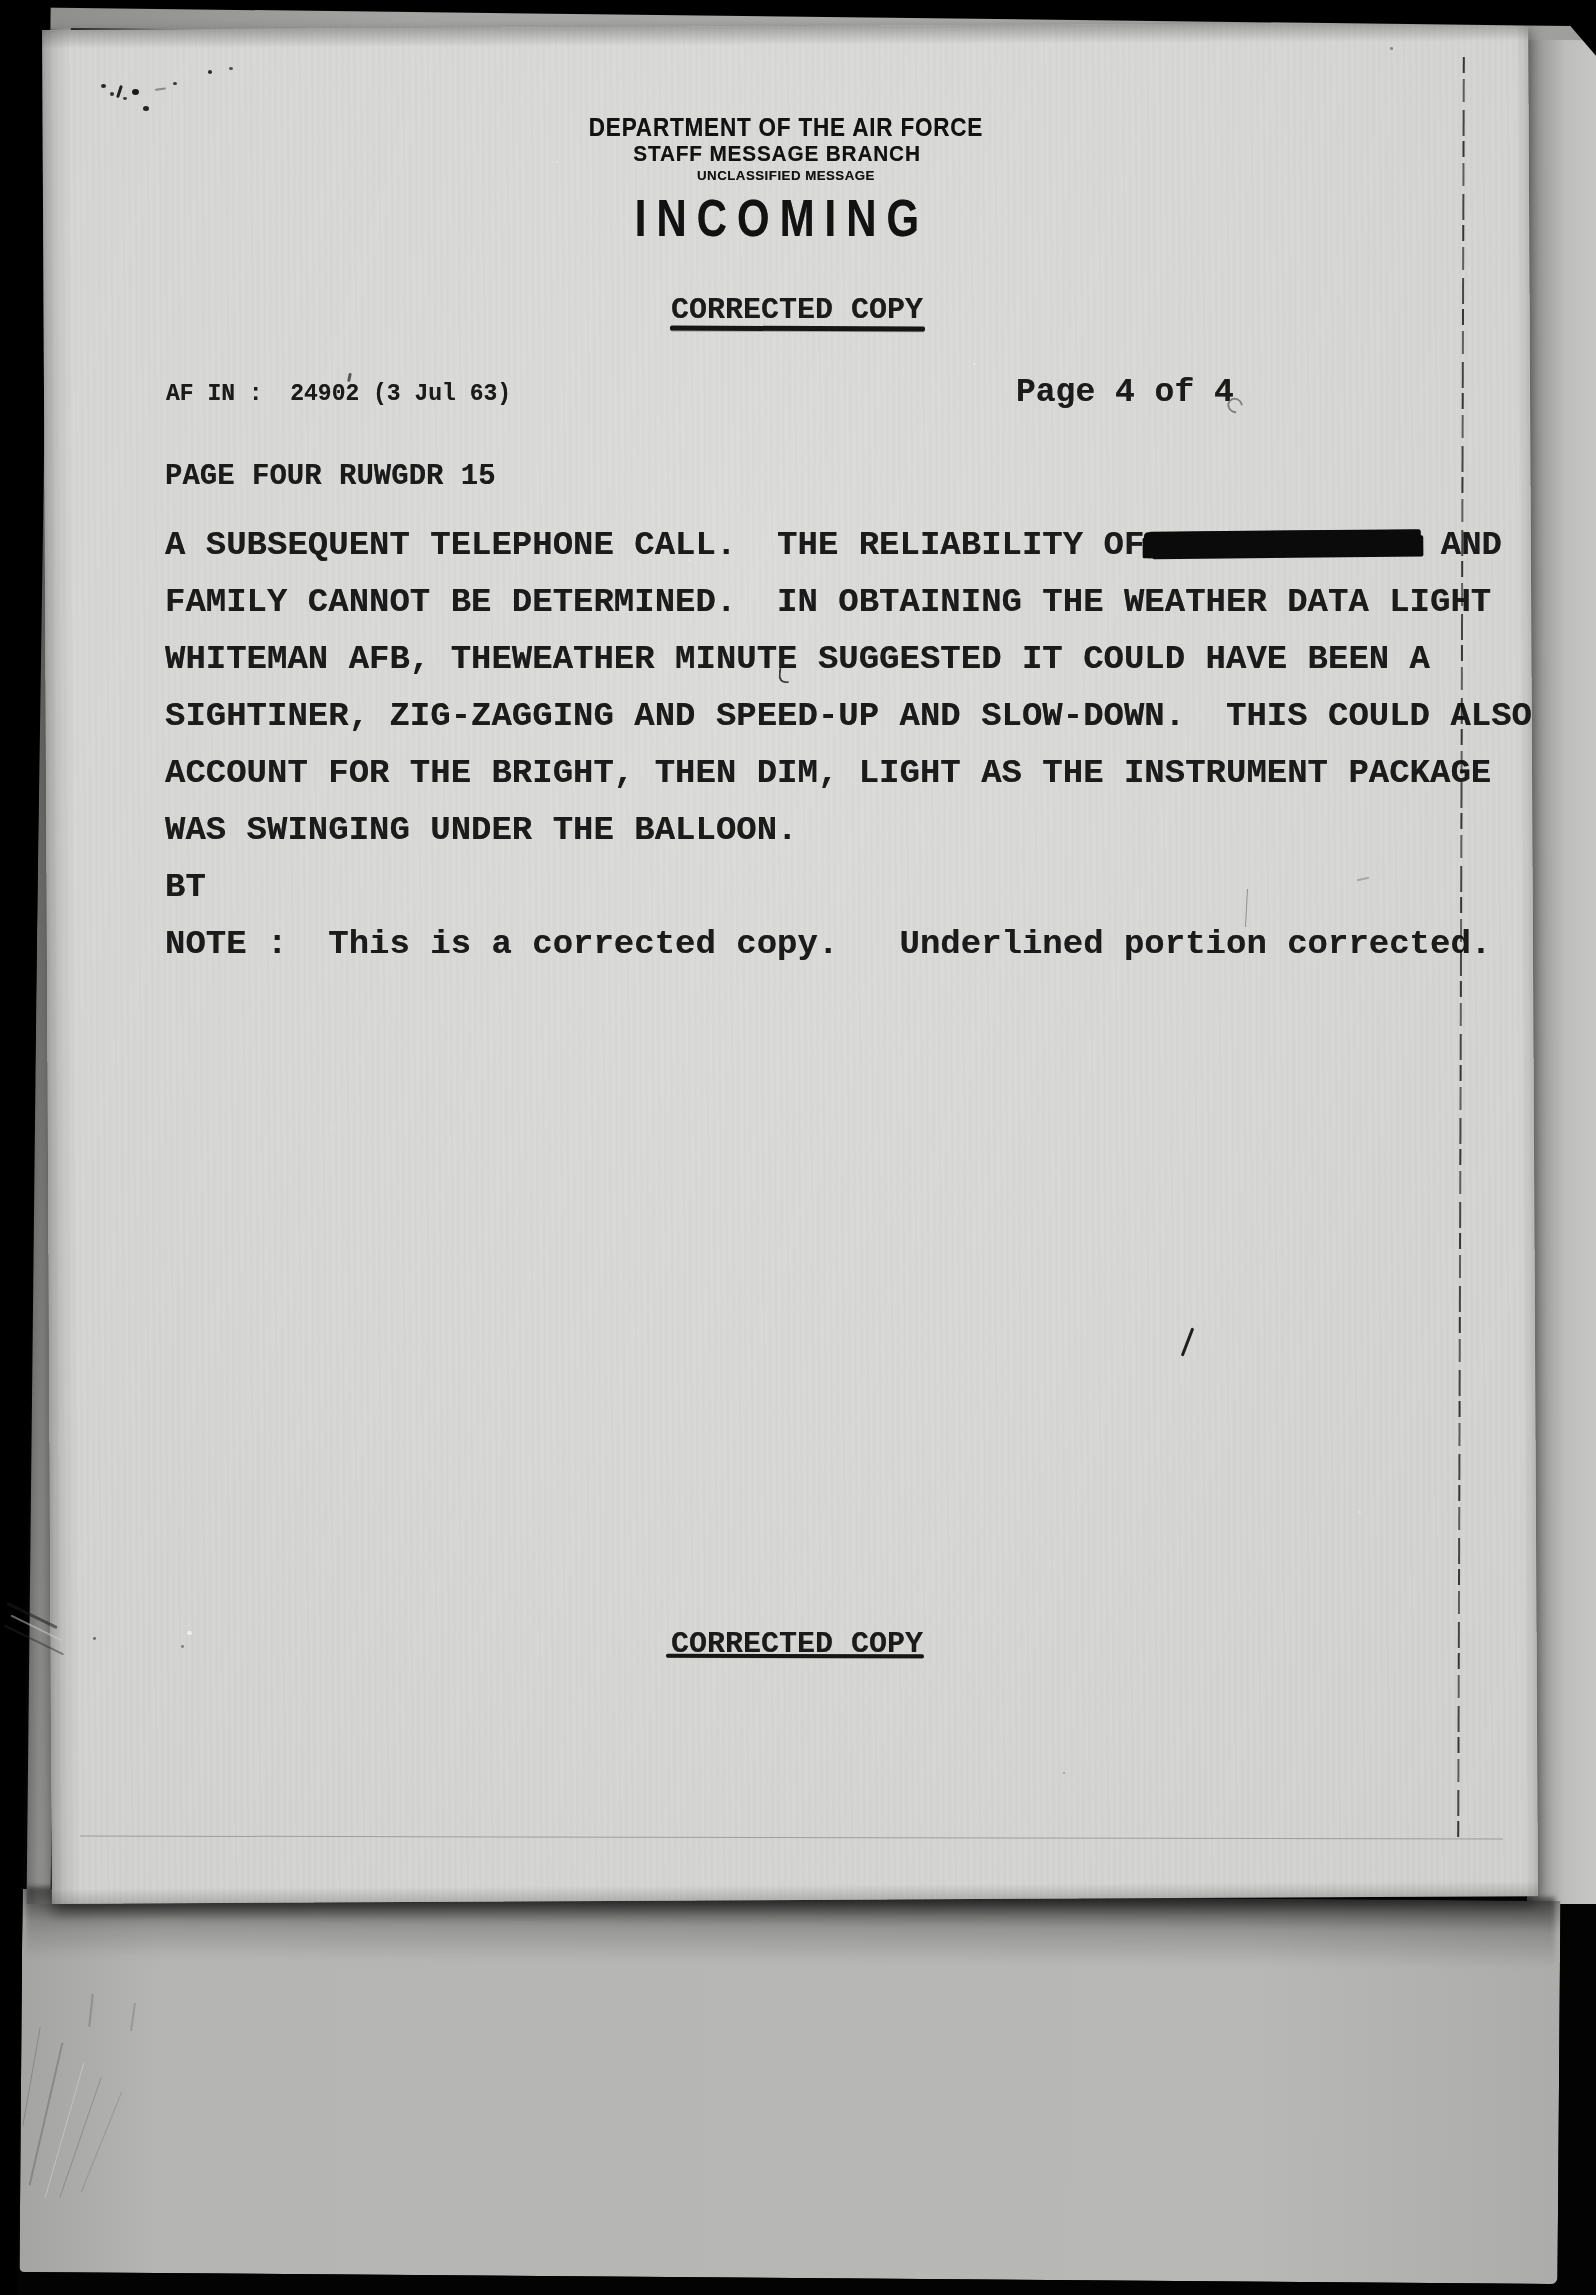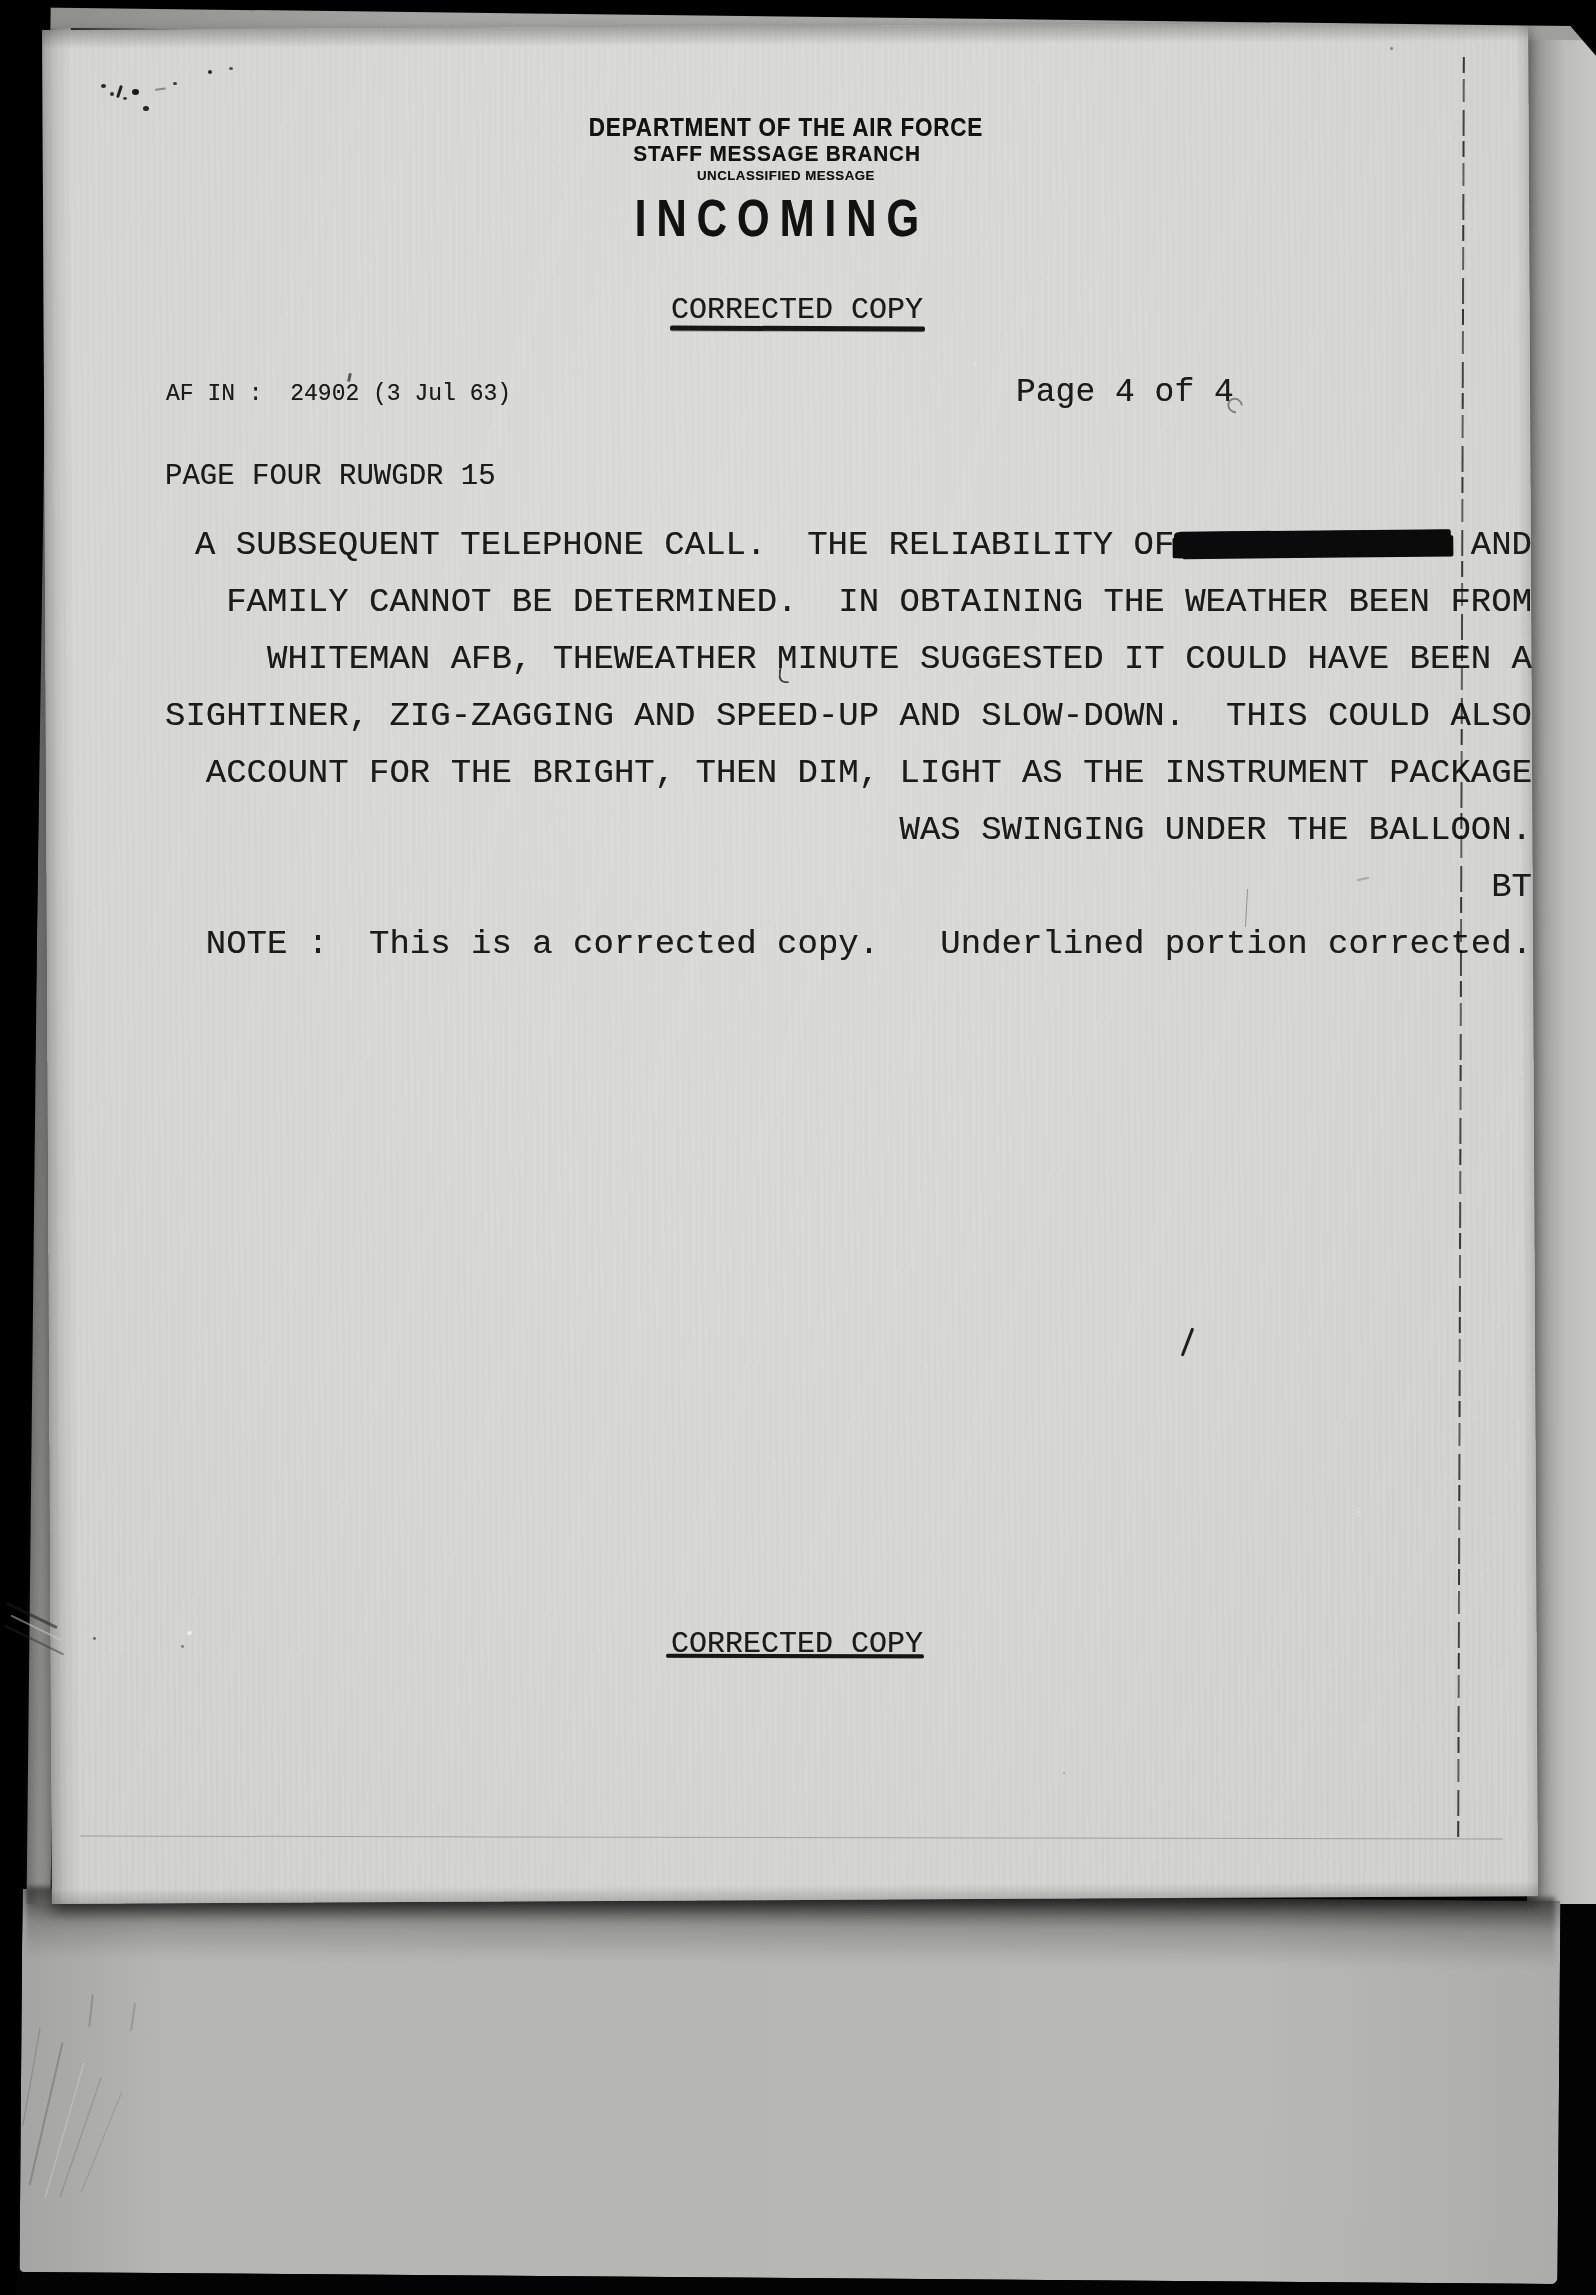--- a/index.html
+++ b/index.html
@@ -34,22 +34,22 @@
          background:
            linear-gradient(180deg,rgba(40,40,40,.32),rgba(40,40,40,0) 19px),
            linear-gradient(90deg,rgba(40,40,40,.30),rgba(70,70,70,.12) 13px,rgba(0,0,0,0) 29px),
            linear-gradient(270deg,rgba(60,60,60,.17),rgba(0,0,0,0) 13px),
            linear-gradient(0deg,rgba(50,50,50,.22),rgba(0,0,0,0) 15px),
            repeating-linear-gradient(90deg,rgba(0,0,0,.014) 0 2.8px,rgba(255,255,255,.012) 2.8px 6.1px),
            radial-gradient(ellipse at 46% 30%,#dcdcda 0%,#d7d7d5 55%,#d0d0ce 100%);}
 
   
   .content{position:absolute;inset:0;z-index:10;filter:blur(0.2px);}
-  .tw{font-family:"Liberation Mono","DejaVu Sans Mono",monospace;font-weight:400;color:#1b1b1b;
-      text-shadow:0 0 0.6px rgba(25,25,25,.55);text-align:right;}
+  .tw{font-family:"Liberation Mono","DejaVu Sans Mono",monospace;font-weight:700;color:#1b1b1b;
+      text-shadow:0 0 0.6px rgba(25,25,25,.55);}
   .sans{font-weight:700;color:#121212;text-shadow:0 0 0.5px rgba(10,10,10,.5);}
   .cx{position:absolute;width:0;}
   .cx > span{position:absolute;left:0;top:0;white-space:nowrap;display:inline-block;}
   .abs{position:absolute;white-space:pre;}
   .body-lines{position:absolute;left:165px;top:517px;}
   .body-line{white-space:pre;height:57px;line-height:57px;font-size:34px;}
   .redaction{display:inline-block;width:276px;height:26px;background:#0b0b0b;border-radius:4.2px;
              vertical-align:-3.3px;transform:rotate(-0.55deg);
              box-shadow:5.7px 3.3px 0 -2.4px #0b0b0b,-4.2px 2.8px 0 -2.8px #0b0b0b,2.8px -2.4px 0 -1.9px #0b0b0b;}
   .rule{position:absolute;background:#161616;border-radius:1.9px;}
@@ -101,21 +101,21 @@
 
     <div class="abs tw" style="left:166px;top:380px;font-size:23px;line-height:29px">AF IN :  24902 (3 Jul 63)</div>
     <div class="abs tw" style="left:1016px;top:378px;font-size:33px;line-height:29px">Page 4 of 4</div>
     <div class="art" style="left:1227px;top:398px;width:12.3px;height:11.3px;border:2.4px solid #555;
          border-radius:50%;border-right-color:transparent;opacity:.65;transform:rotate(40deg)"></div>
 
     <div class="abs tw" style="left:165px;top:462px;font-size:29px;line-height:29px">PAGE FOUR RUWGDR 15</div>
 
     <div class="body-lines">
         <div class="body-line tw"><span>A SUBSEQUENT TELEPHONE CALL.  THE RELIABILITY OF</span><span class="redaction"></span><span> AND</span></div>
-        <div class="body-line tw">FAMILY CANNOT BE DETERMINED.  IN OBTAINING THE WEATHER BEEN FROM</div>
+        <div class="body-line tw">FAMILY CANNOT BE DETERMINED.  IN OBTAINING THE WEATHER DATA LIGHT</div>
         <div class="body-line tw">WHITEMAN AFB, THEWEATHER MINUTE SUGGESTED IT COULD HAVE BEEN A</div>
         <div class="body-line tw">SIGHTINER, ZIG-ZAGGING AND SPEED-UP AND SLOW-DOWN.  THIS COULD ALSO</div>
         <div class="body-line tw">ACCOUNT FOR THE BRIGHT, THEN DIM, LIGHT AS THE INSTRUMENT PACKAGE</div>
         <div class="body-line tw">WAS SWINGING UNDER THE BALLOON.</div>
         <div class="body-line tw">BT</div>
         <div class="body-line tw">NOTE :  This is a corrected copy.   Underlined portion corrected.</div>
       </div>
 
     <div class="cx" style="left:797px;top:1627px">
       <span class="tw" style="font-size:30px;transform:translateX(-50%)">CORRECTED COPY</span>

